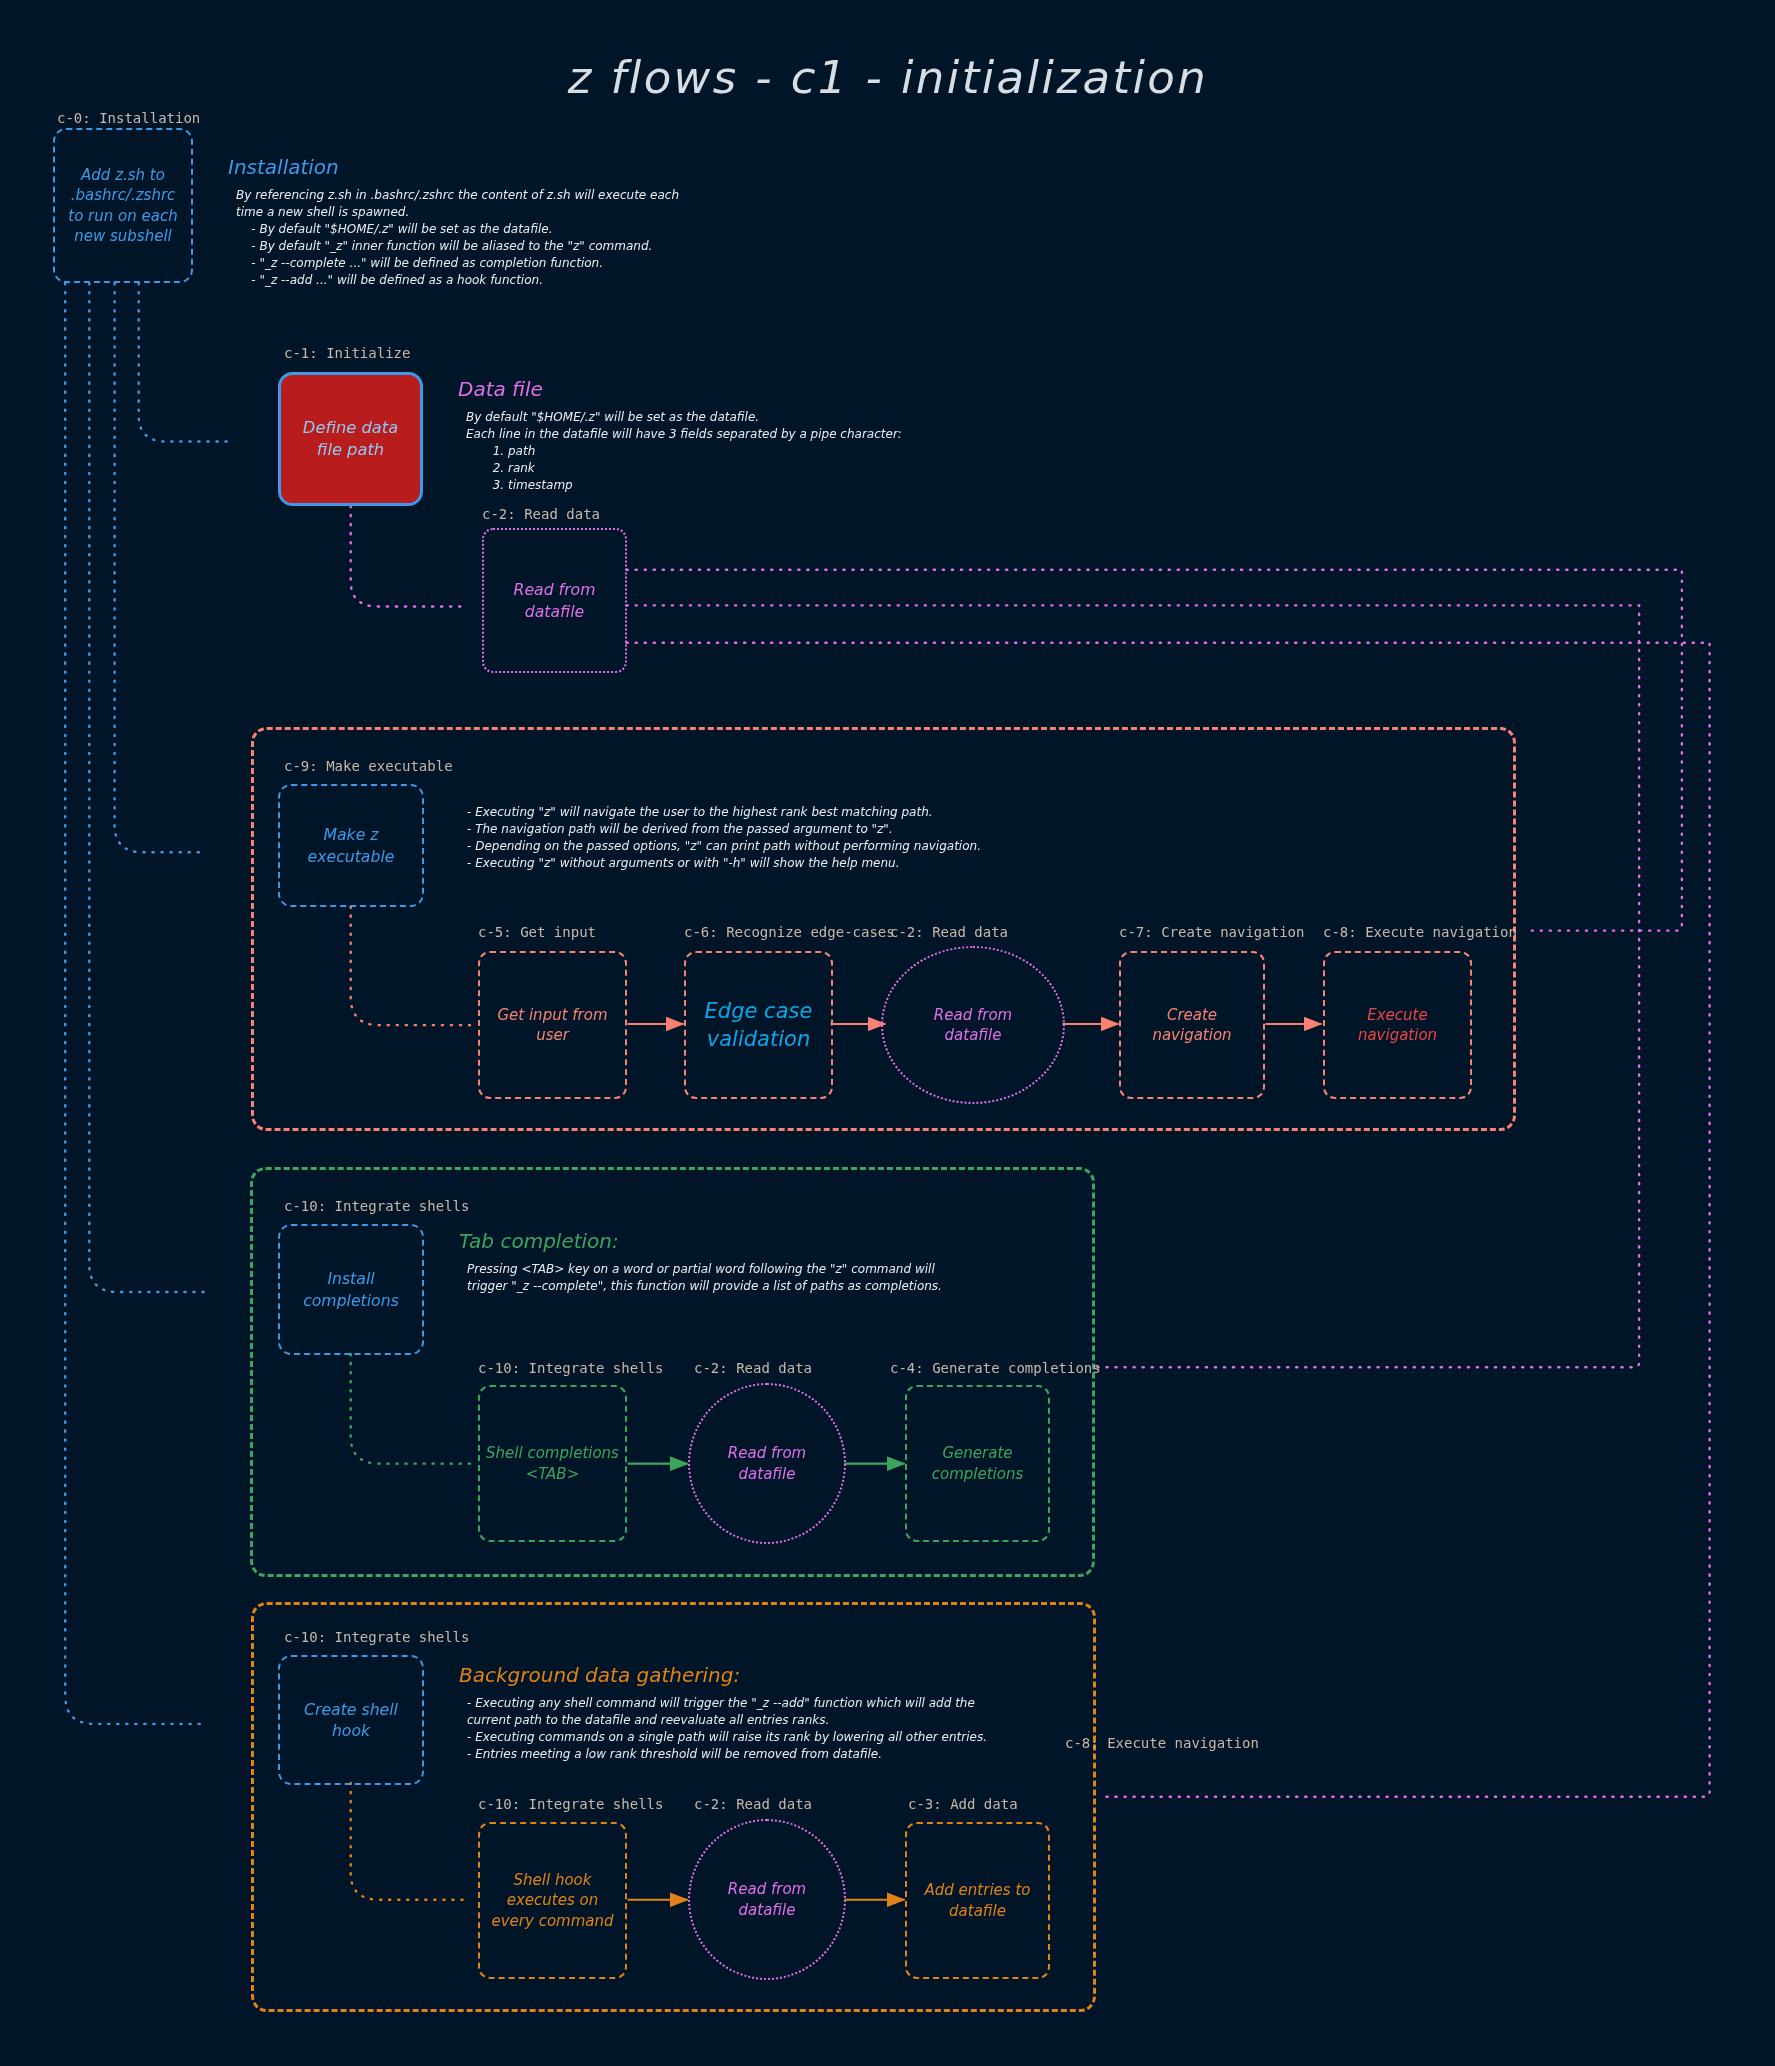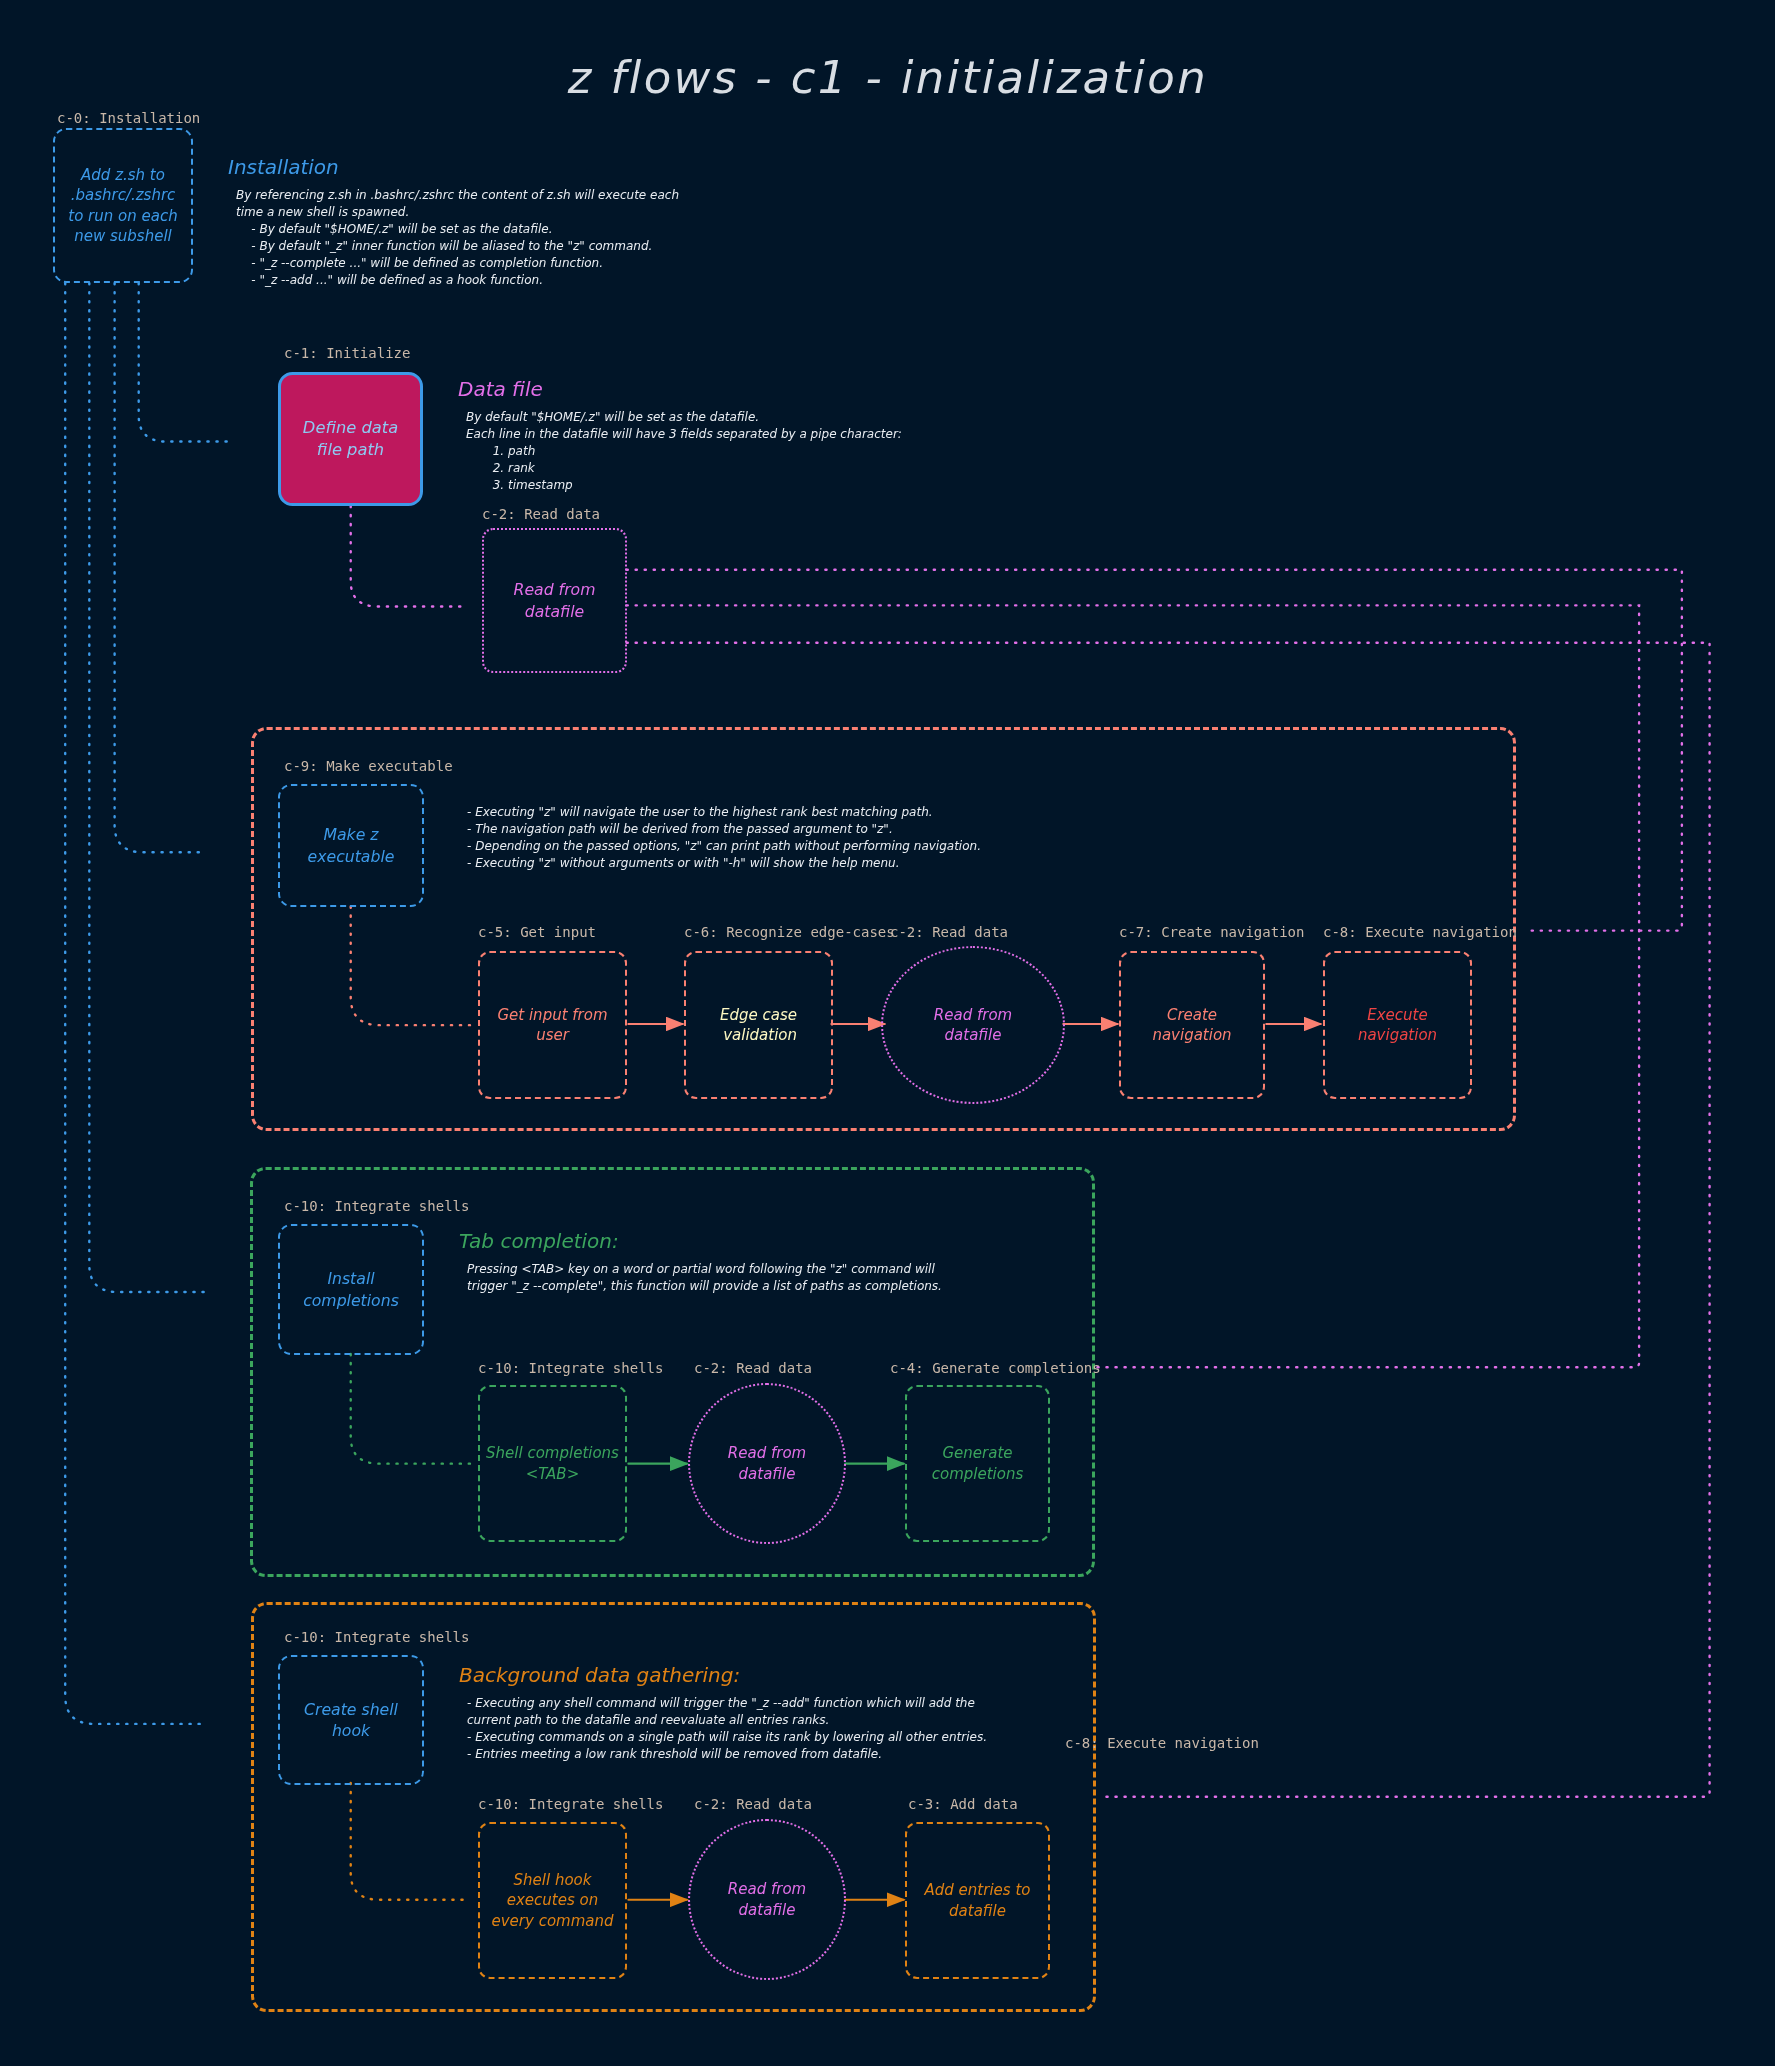--- a/index.html
+++ b/index.html
@@ -94,21 +94,21 @@
             border-radius:13.3px;color:#3d9ae8;font-size:15px;">
   <span>Add z.sh to<br>.bashrc/.zshrc<br>to run on each<br>new subshell</span>
 </div>
 <div class="prose" style="left:228px;top:155px;width:506px;">
   <h3 style="color:#3d9ae8;">Installation</h3>
   <p>By referencing z.sh in .bashrc/.zshrc the content of z.sh will execute each<br>time a new shell is spawned.<br>&nbsp;&nbsp;&nbsp;&nbsp;- By default "$HOME/.z" will be set as the datafile.<br>&nbsp;&nbsp;&nbsp;&nbsp;- By default "_z" inner function will be aliased to the "z" command.<br>&nbsp;&nbsp;&nbsp;&nbsp;- "_z --complete ..." will be defined as completion function.<br>&nbsp;&nbsp;&nbsp;&nbsp;- "_z --add ..." will be defined as a hook function.</p>
 </div>
 
 <div class="clabel" style="left:284px;top:345px;">c-1: Initialize</div>
 <div class="node hand" style="left:278px;top:372px;width:145px;height:134px;border:3px solid #3d9ae8;
-            background:#be185d;border-radius:14.5px;color:#8fc9f2;font-size:16.3px;">
+            background:#b91c1c;border-radius:14.5px;color:#8fc9f2;font-size:16.3px;">
   <span>Define data<br>file path</span>
 </div>
 <div class="prose" style="left:458px;top:377px;width:542px;">
   <h3 style="color:#e26fe8;">Data file</h3>
   <p>By default "$HOME/.z" will be set as the datafile.<br>Each line in the datafile will have 3 fields separated by a pipe character:<br>&nbsp;&nbsp;&nbsp;&nbsp;&nbsp;&nbsp;&nbsp;1. path<br>&nbsp;&nbsp;&nbsp;&nbsp;&nbsp;&nbsp;&nbsp;2. rank<br>&nbsp;&nbsp;&nbsp;&nbsp;&nbsp;&nbsp;&nbsp;3. timestamp</p>
 </div>
 
 <div class="clabel" style="left:482px;top:506px;">c-2: Read data</div>
 <div class="node hand" style="left:482px;top:528px;width:145px;height:145px;border:2.4px dotted #e26fe8;
             border-radius:11px;color:#e26fe8;font-size:15.7px;">
@@ -126,21 +126,21 @@
 </div>
 
 <div class="clabel" style="left:478px;top:924px;">c-5: Get input</div>
 <div class="node hand" style="left:478px;top:951px;width:149px;height:148px;border:2.4px dashed #fa8072;
             border-radius:12px;color:#fa8072;font-size:15px;">
   <span>Get input from<br>user</span>
 </div>
 
 <div class="clabel" style="left:684px;top:924px;">c-6: Recognize edge-cases</div>
 <div class="node hand" style="left:684px;top:951px;width:149px;height:148px;border:2.4px dashed #fa8072;
-            border-radius:12px;color:#fef9c3;font-size:15px;text-align:right;">
+            border-radius:12px;color:#0ea5e9;font-size:21px;">
   <span>Edge case<br>validation</span>
 </div>
 
 <div class="clabel" style="left:890px;top:924px;">c-2: Read data</div>
 <div class="node hand" style="left:881px;top:946px;width:184px;height:158px;border:2.4px dotted #e26fe8;
             border-radius:50%;color:#e26fe8;font-size:15px;">
   <span>Read from<br>datafile</span>
 </div>
 
 <div class="clabel" style="left:1119px;top:924px;">c-7: Create navigation</div>

